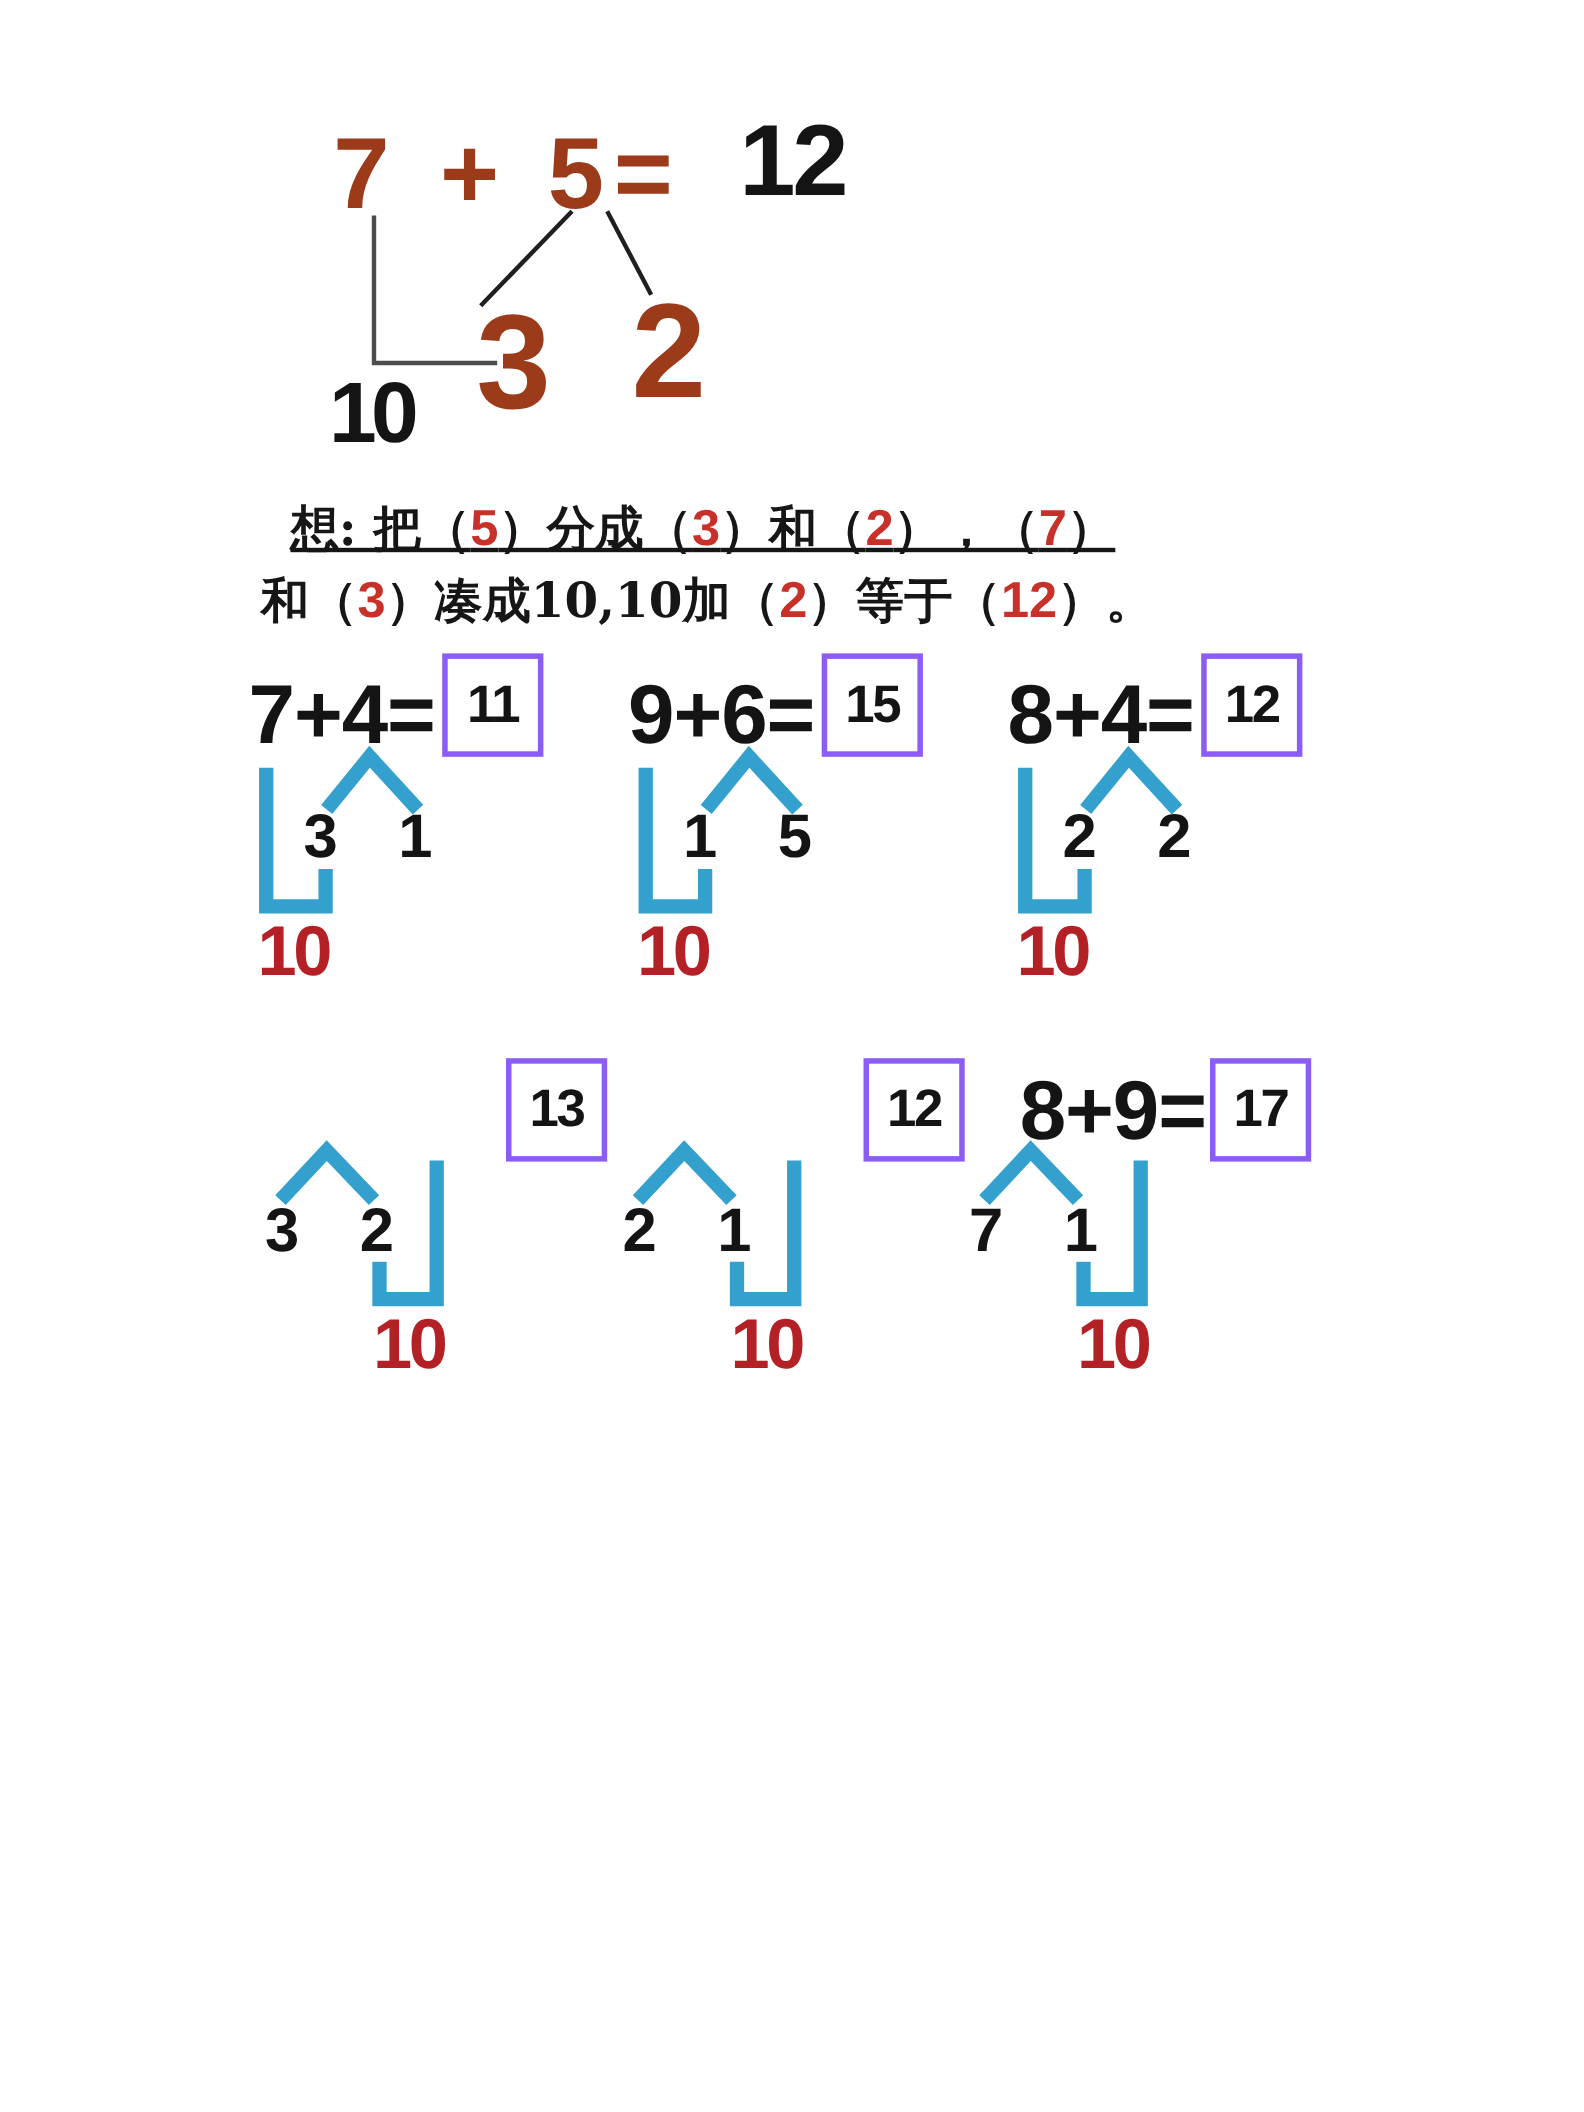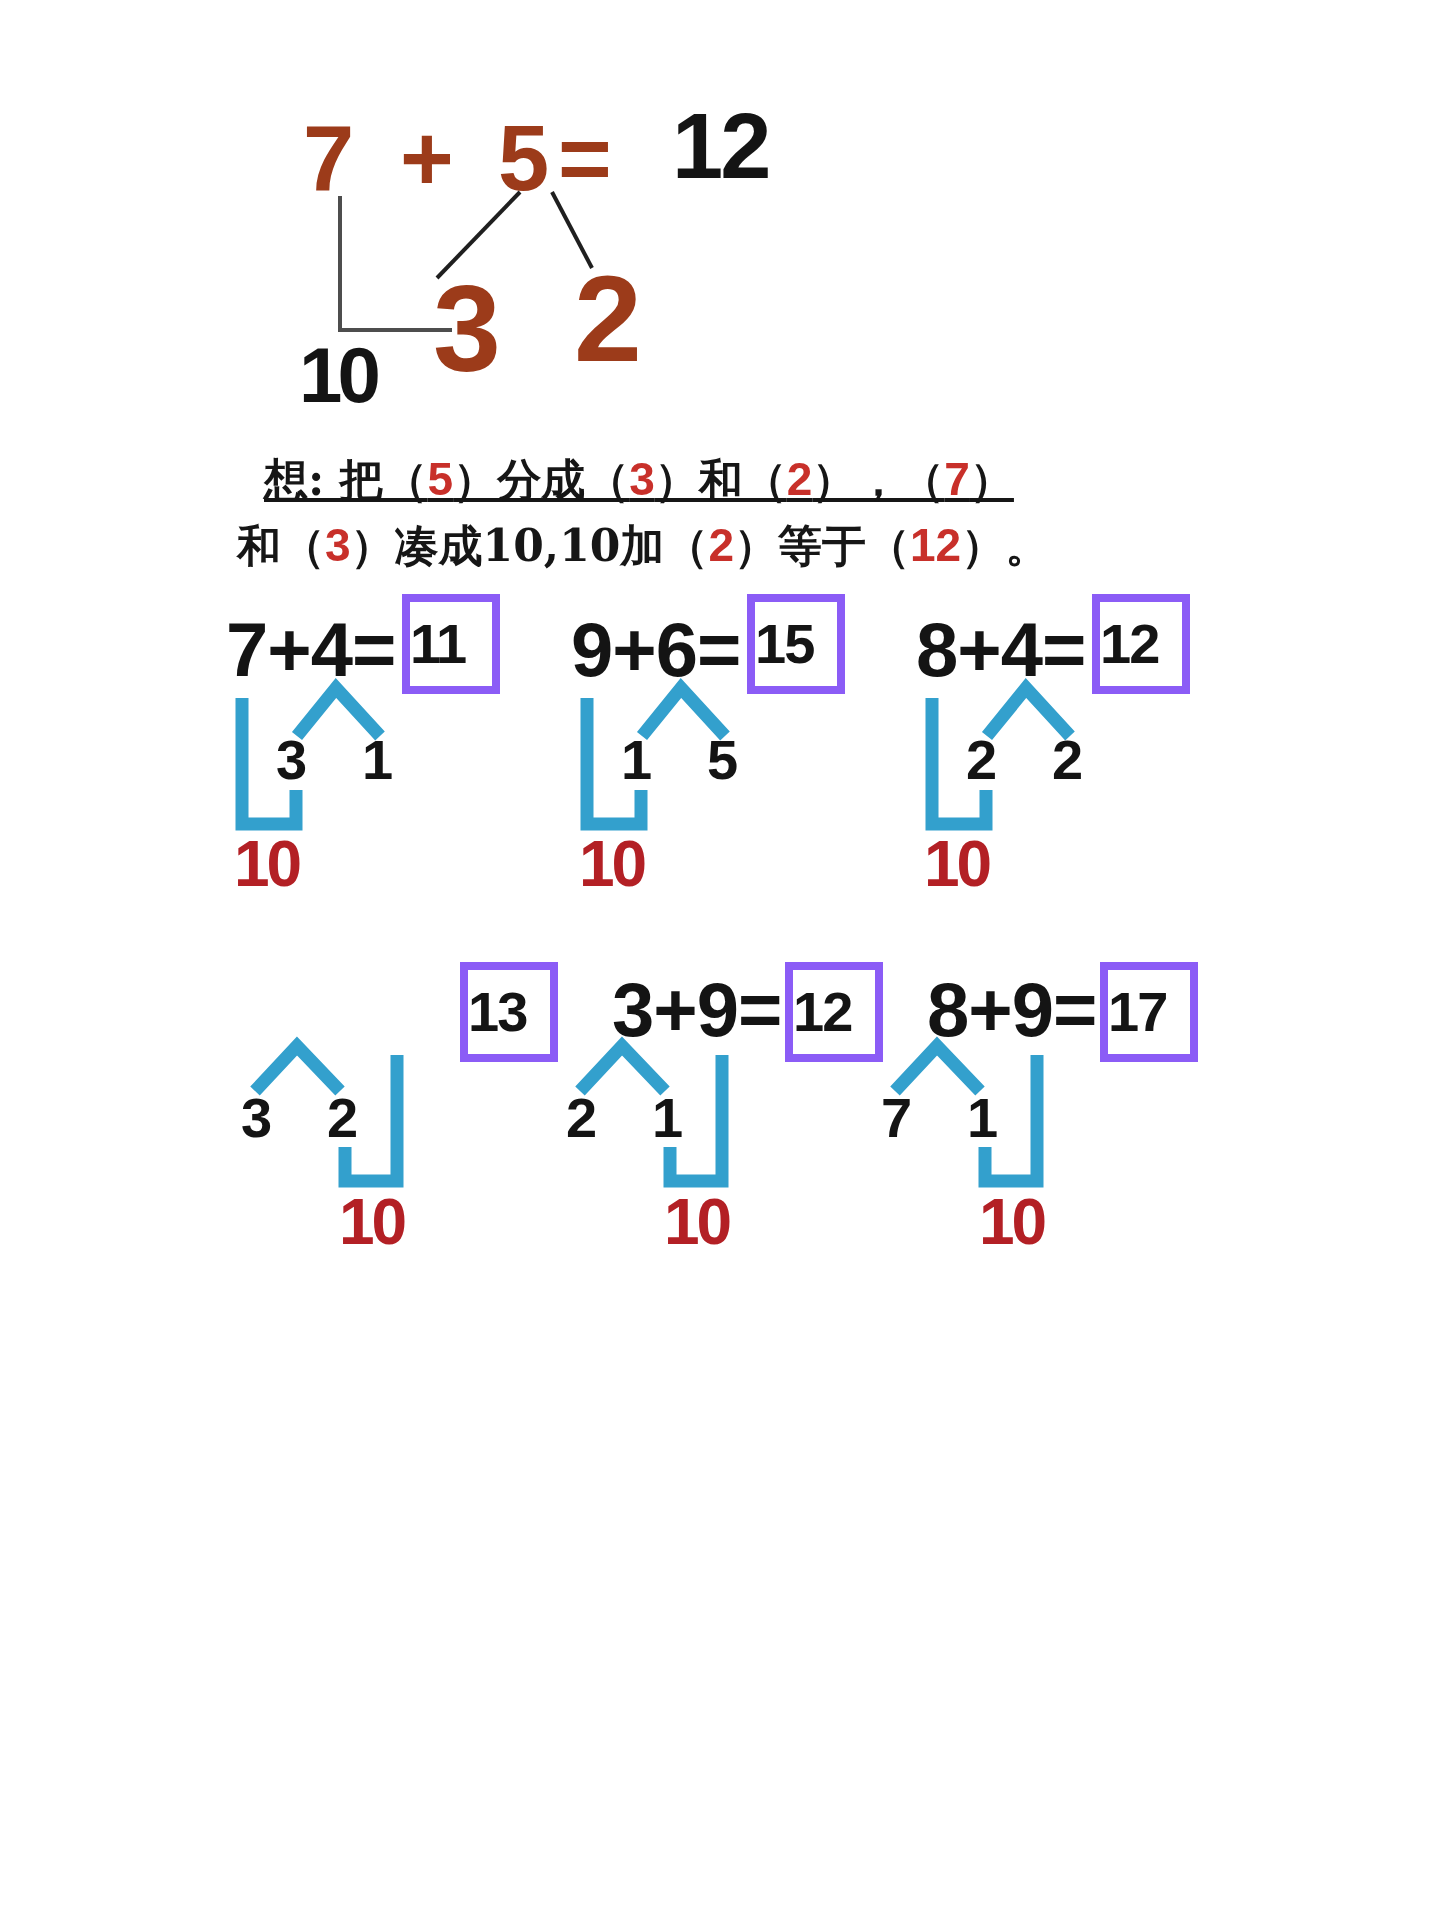--- a/index.html
+++ b/index.html
@@ -38,23 +38,23 @@
   .p6 { left:845px; top:960px; }
 
   .expr {
     position:absolute; top:12px; font-size:76px; font-weight:bold;
     letter-spacing:-1px; color:#141414; white-space:nowrap; line-height:1;text-align:center;
   }
   .v1 .expr { left:36px; }
   .v2 .expr { left:82px; }
 
   .ansbox {
-    position:absolute; width:82px; height:84px; border:8px solid #8b5cf6;
-    background:#fff; font-size:56px; font-weight:bold; color:#141414;
-    text-align:left; line-height:84px; letter-spacing:-2px;
+    position:absolute; width:82px; height:84px; border:5px solid #8b5cf6;
+    background:#fff; font-size:48px; font-weight:bold; color:#141414;
+    text-align:center; line-height:84px; letter-spacing:-2px;
   }
   .v1 .ansbox { left:212px; top:-6px; }
   .v2 .ansbox { left:255px; top:2px; }
 
   .part { position:absolute; font-size:56px; font-weight:bold; color:#141414; line-height:1; }
   .v1 .part-a { left:86px;  top:132px; }
   .v1 .part-b { left:172px; top:132px; }
   .v2 .part-a { left:36px;  top:130px; }
   .v2 .part-b { left:122px; top:130px; }
 
@@ -147,21 +147,20 @@
     <span class="part part-a">3</span>
     <span class="part part-b">2</span>
     <span class="ten">10</span>
   </div>
 
   <div class="problem v2 p5">
     <svg class="diagram" width="320" height="310" viewBox="0 0 320 310">
       <path class="blue-line" d="M50,131 L92,86 L135,131"></path>
       <path class="blue-line" d="M192,95 L192,221 L140,221 L140,187"></path>
     </svg>
-    <span class="expr">3+9=</span>
     <span class="ansbox">12</span>
     <span class="part part-a">2</span>
     <span class="part part-b">1</span>
     <span class="ten">10</span>
   </div>
 
   <div class="problem v2 p6">
     <svg class="diagram" width="320" height="310" viewBox="0 0 320 310">
       <path class="blue-line" d="M50,131 L92,86 L135,131"></path>
       <path class="blue-line" d="M192,95 L192,221 L140,221 L140,187"></path>

